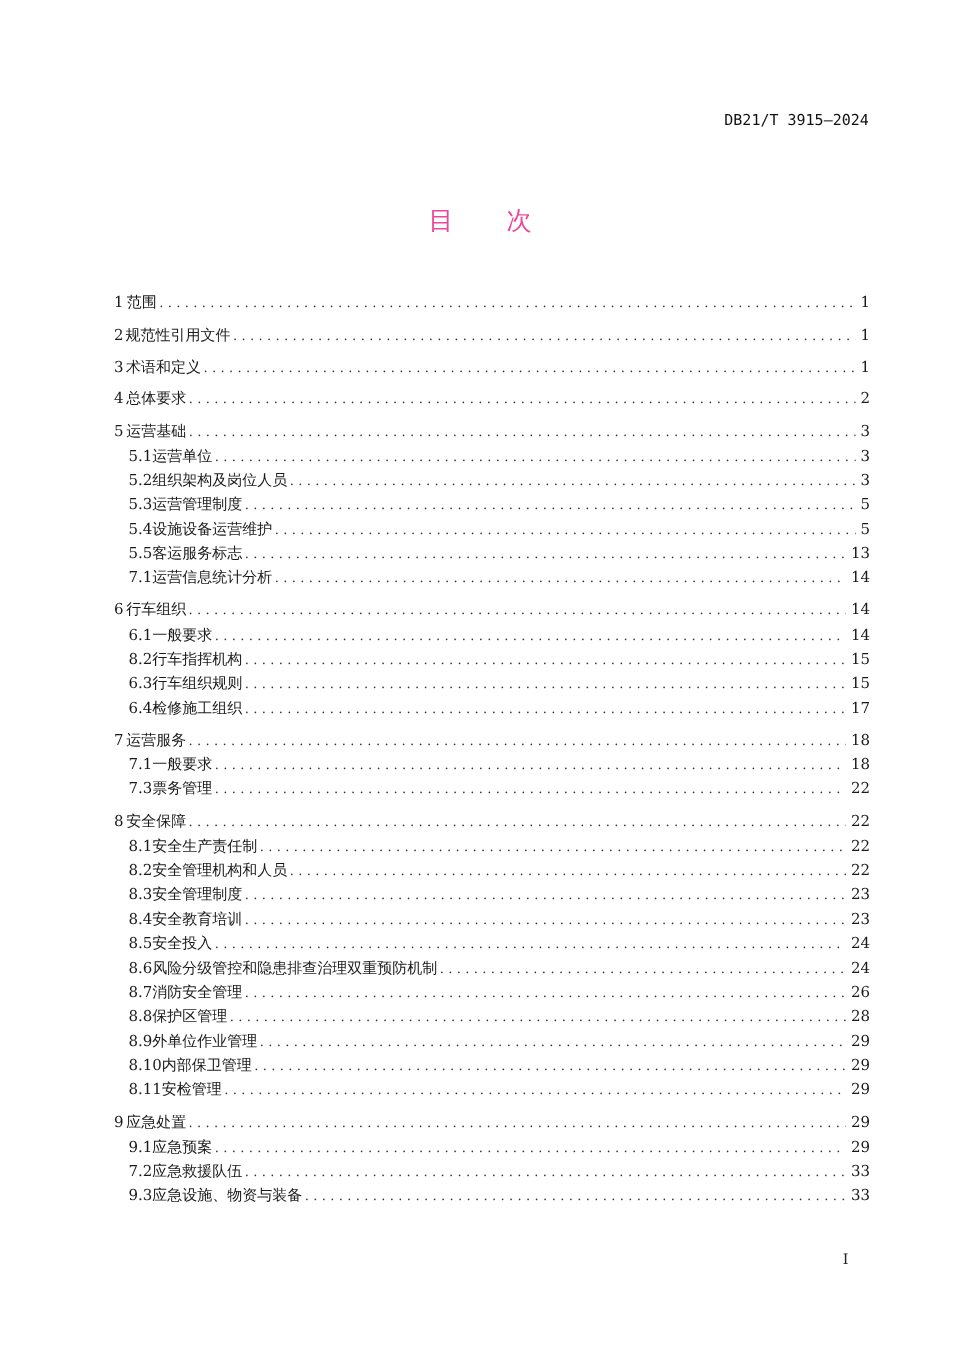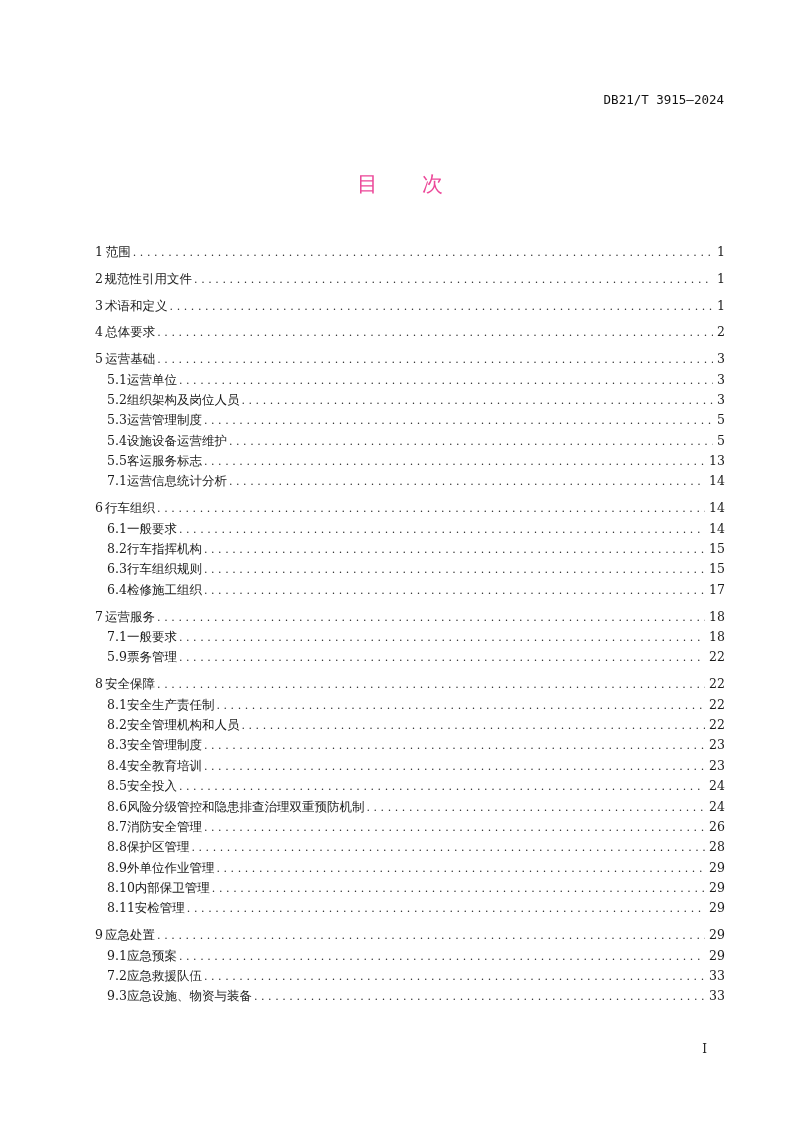--- a/index.html
+++ b/index.html
@@ -198,21 +198,21 @@
       <span class="leader"></span>
       <span class="page">18</span>
     </div>
     <div class="toc-row level2">
       <span class="num">7.1</span>
       <span class="title">一般要求</span>
       <span class="leader"></span>
       <span class="page">18</span>
     </div>
     <div class="toc-row level2">
-      <span class="num">5.9</span>
+      <span class="num">7.3</span>
       <span class="title">票务管理</span>
       <span class="leader"></span>
       <span class="page">22</span>
     </div>
     <div class="toc-row level1">
       <span class="num">8</span>
       <span class="title">安全保障</span>
       <span class="leader"></span>
       <span class="page">22</span>
     </div>

